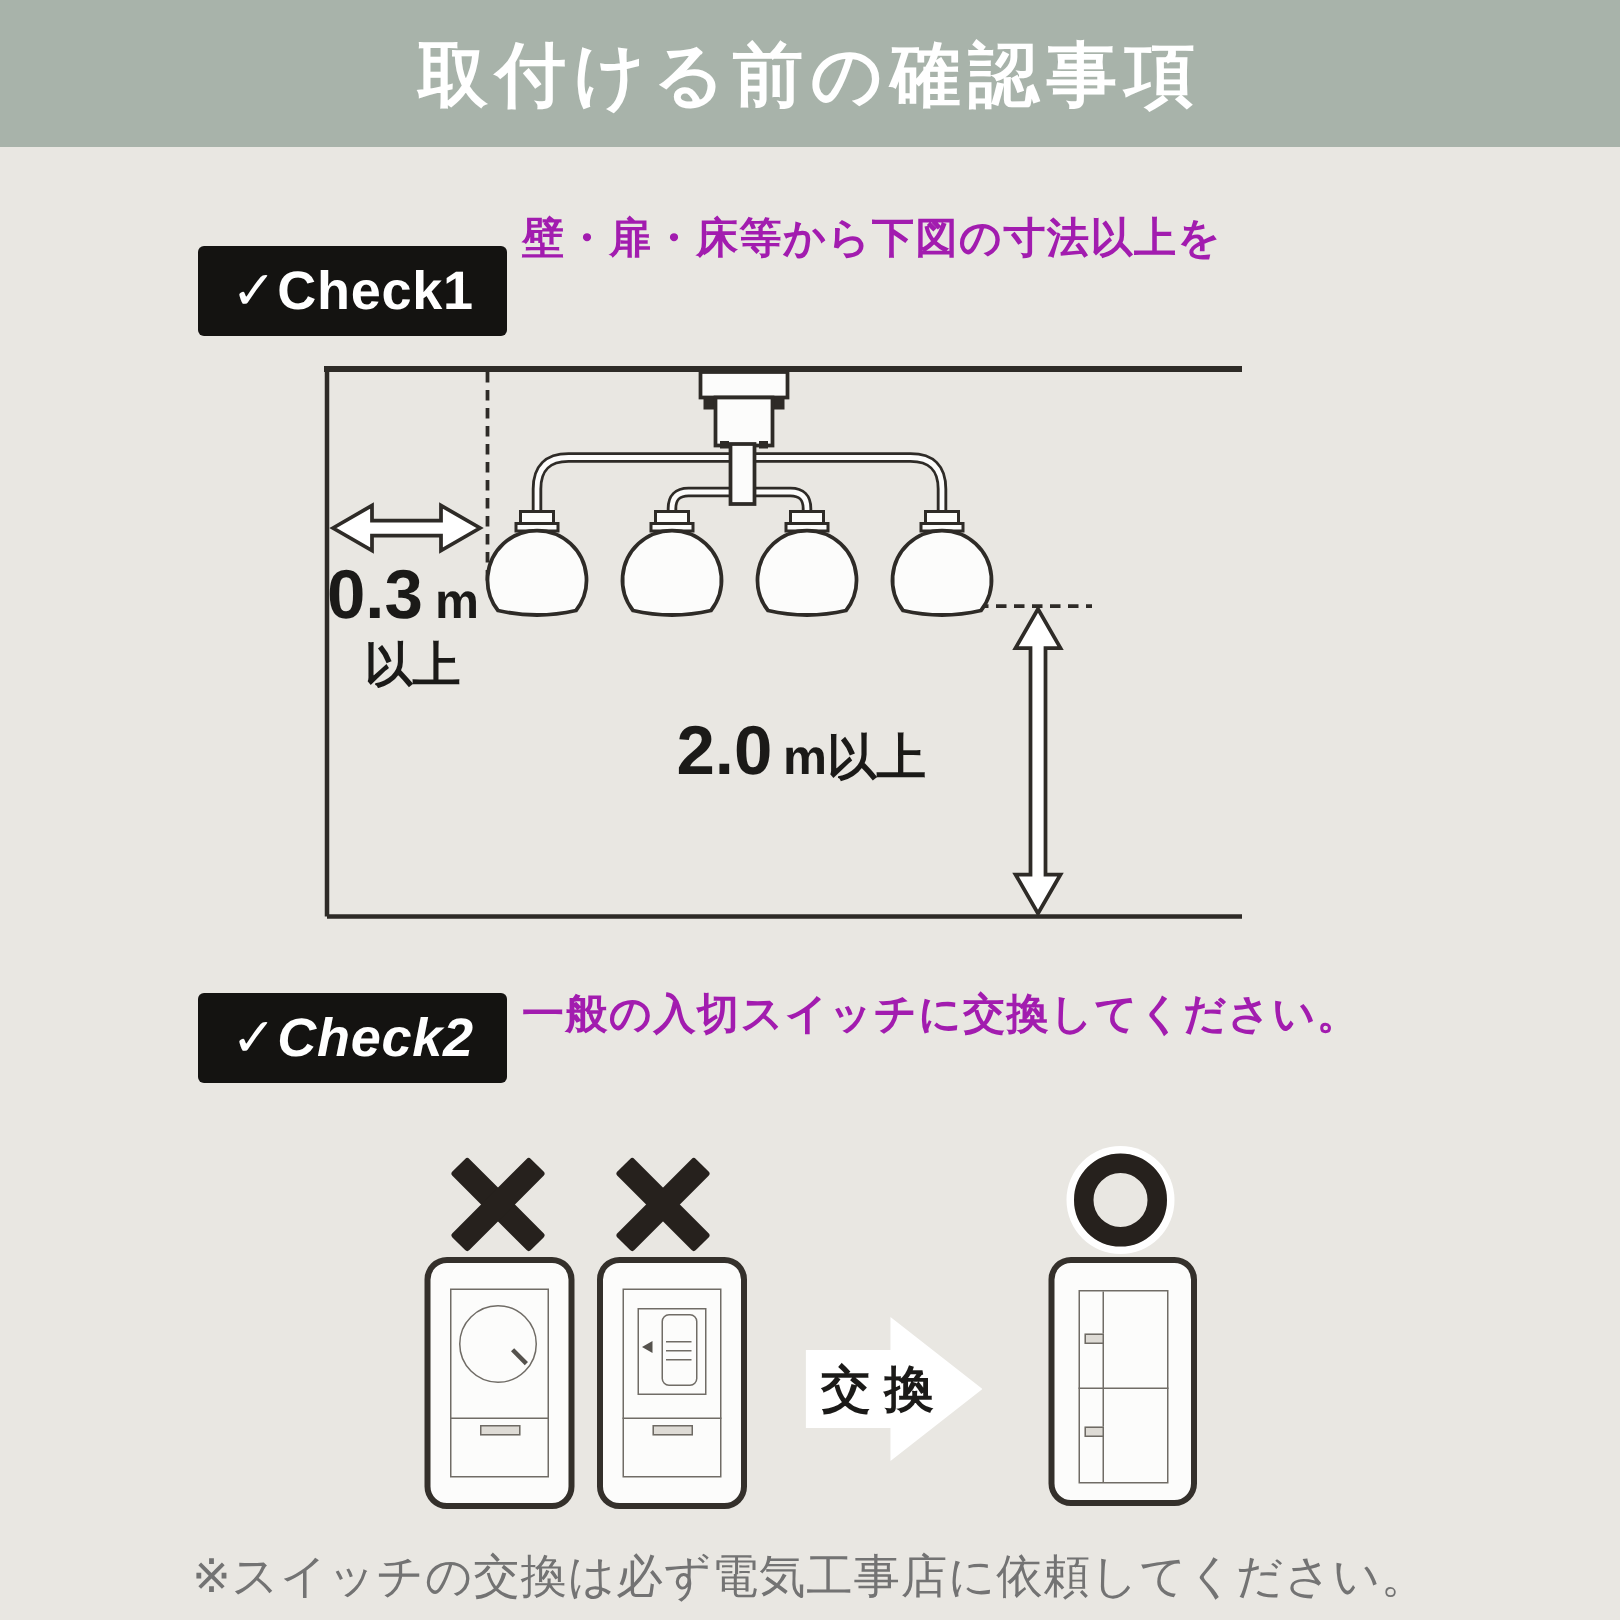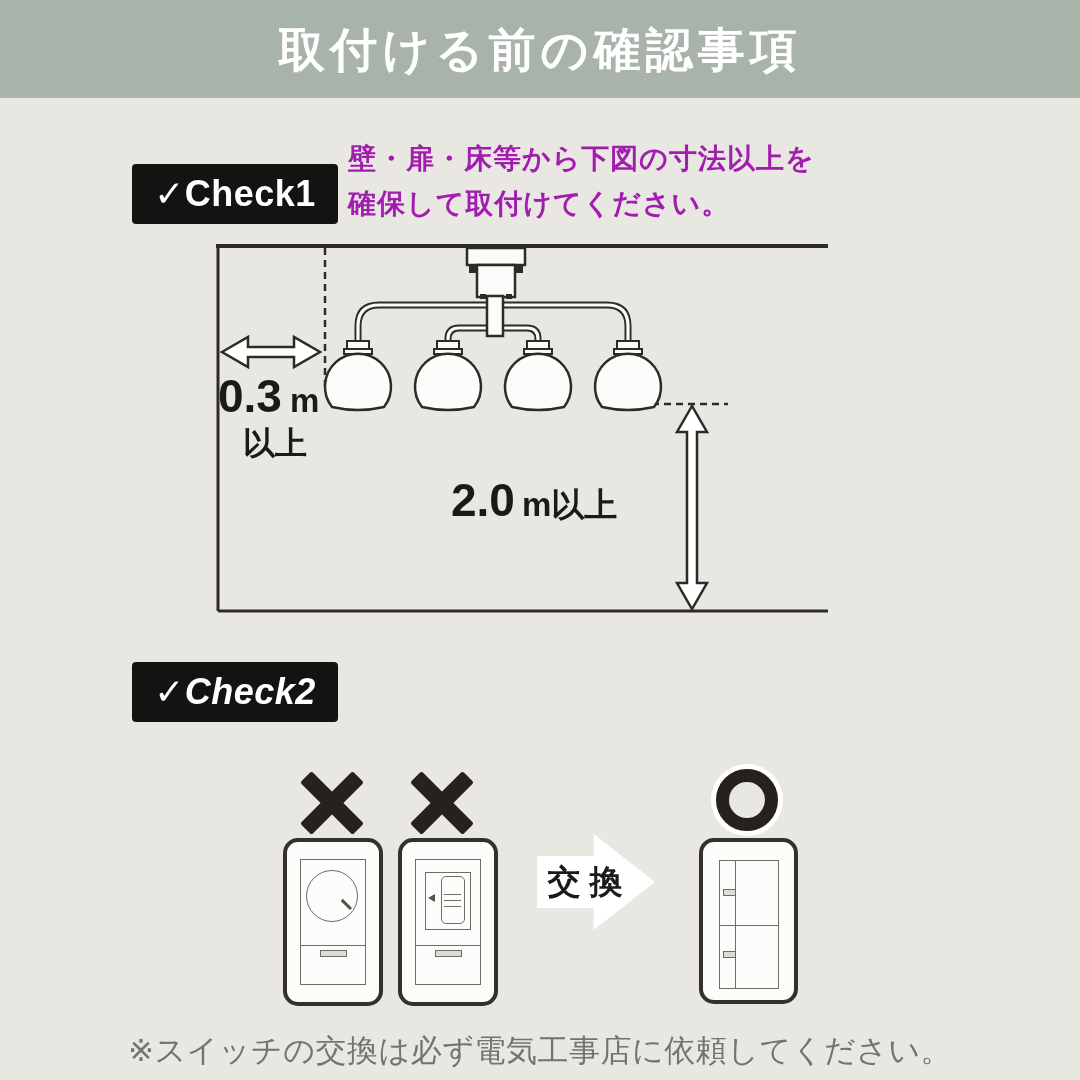--- a/index.html
+++ b/index.html
@@ -55,42 +55,41 @@
   .handle .l1{top:17px;} .handle .l2{top:23px;} .handle .l3{top:29px;}
 
   .sw-rocker{left:699px;top:838px;width:99px;height:166px;}
   .sw-rocker .frame{left:16px;top:18px;width:60px;height:129px;}
   .frame .vline{position:absolute;left:15px;top:0;bottom:0;border-left:1.5px solid #706c66;}
   .sw-rocker .divider{top:64px;}
   .frame .dot{position:absolute;left:3px;width:13px;height:7px;box-sizing:border-box;
               border:1.5px solid #6e6a64;background:#dedbd5;}
   .sw-rocker .d1{top:28px;} .sw-rocker .d2{top:90px;}
 
-  .exchange-arrow{position:absolute;left:537px;top:832px;width:118px;height:100px;background:#ffffff;
+  .exchange-arrow{position:absolute;left:537px;top:876px;width:118px;height:100px;background:#ffffff;
       clip-path:polygon(0% 24%,48% 24%,48% 2%,100% 50%,48% 98%,48% 76%,0% 76%);}
   .exchange-arrow .lbl{position:absolute;left:0;top:0;width:96px;height:100px;display:flex;
       align-items:center;justify-content:center;color:#1b1a18;font-size:33px;font-weight:700;}
 
   
   .footer{position:absolute;left:0;top:1030px;width:1080px;text-align:center;color:#737373;
           font-size:31px;letter-spacing:0.5px;white-space:nowrap;}
 </style>
 </head>
 <body>
 
 <div class="page">
 
   <div class="banner">
     <div class="title">取付ける前の確認事項</div>
   </div>
 
   <div class="check-badge badge1">✓Check1</div>
   <div class="check-text text1">
     <div>壁・扉・床等から下図の寸法以上を</div>
-    <div>確保して取付けてください。</div>
   </div>
 
   <svg class="diagram" viewBox="0 0 1080 412">
     <g stroke="#2e2b27" fill="none">
       <line x1="216" y1="14" x2="828" y2="14" stroke-width="4"></line>
       <line x1="218" y1="12" x2="218" y2="379" stroke-width="3"></line>
       <line x1="218" y1="379" x2="828" y2="379" stroke-width="3"></line>
       <line x1="325" y1="16" x2="325" y2="160" stroke-width="2.5" stroke-dasharray="7 5"></line>
       <line x1="652" y1="172" x2="728" y2="172" stroke-width="2.5" stroke-dasharray="7 5"></line>
     </g>
@@ -135,20 +134,21 @@
 
     <text x="218" y="180" font-size="46">0.3</text>
     <text x="290" y="180" font-size="33">m</text>
     <text x="243" y="222" font-size="32">以上</text>
     <text x="451" y="284" font-size="46">2.0</text>
     <text x="522" y="284" font-size="33">m以上</text>
   </svg>
 
   <div class="check-badge badge2">✓Check2</div>
   <div class="check-text text2">
+    <div>一般の入切スイッチに交換してください。</div>
   </div>
 
   <div class="ng-mark ng1">
       <span class="b1"></span>
       <span class="b2"></span>
     </div>
   <div class="ng-mark ng2">
       <span class="b1"></span>
       <span class="b2"></span>
     </div>

